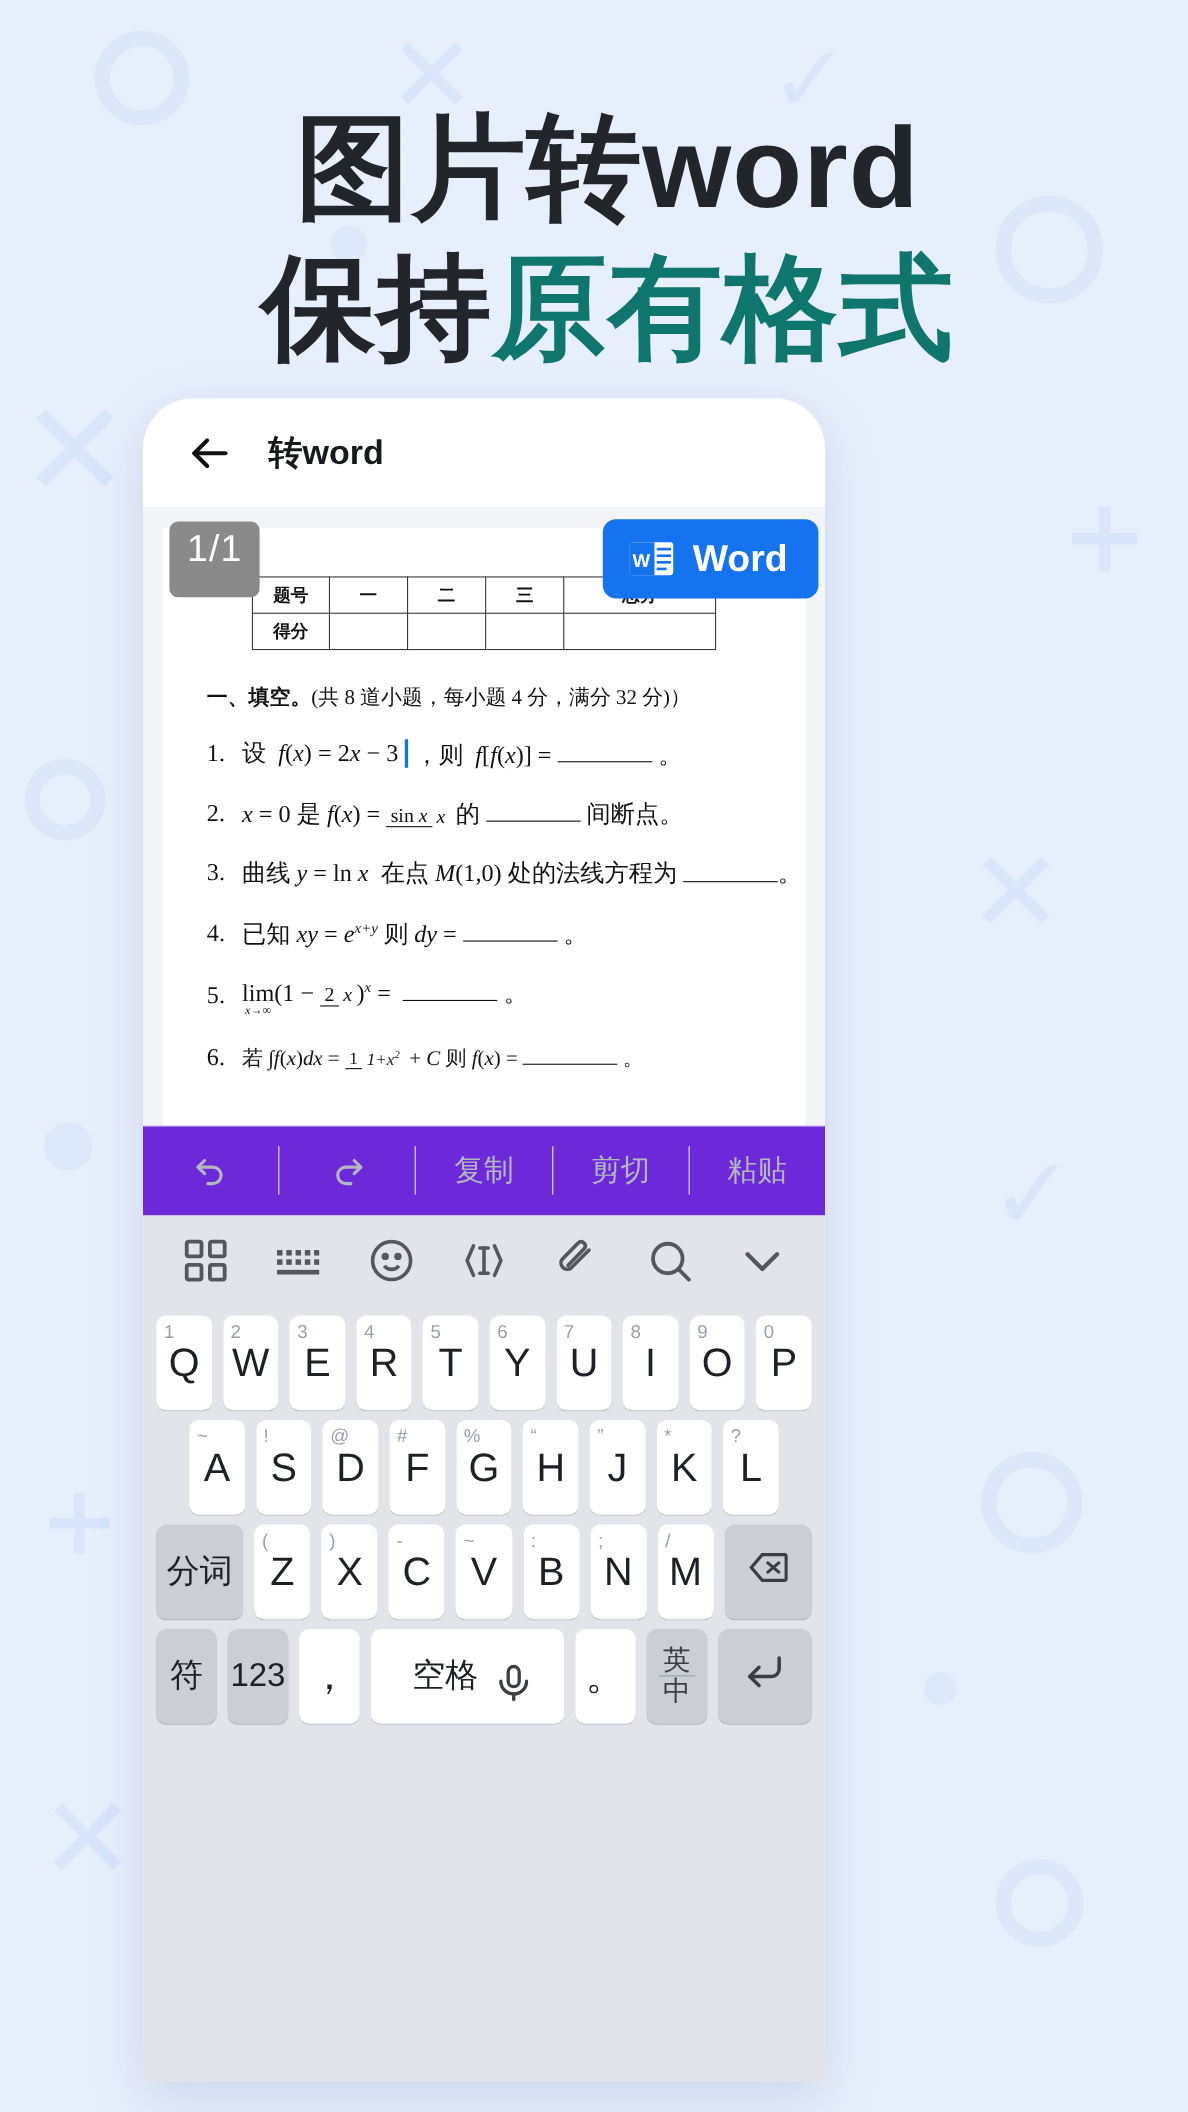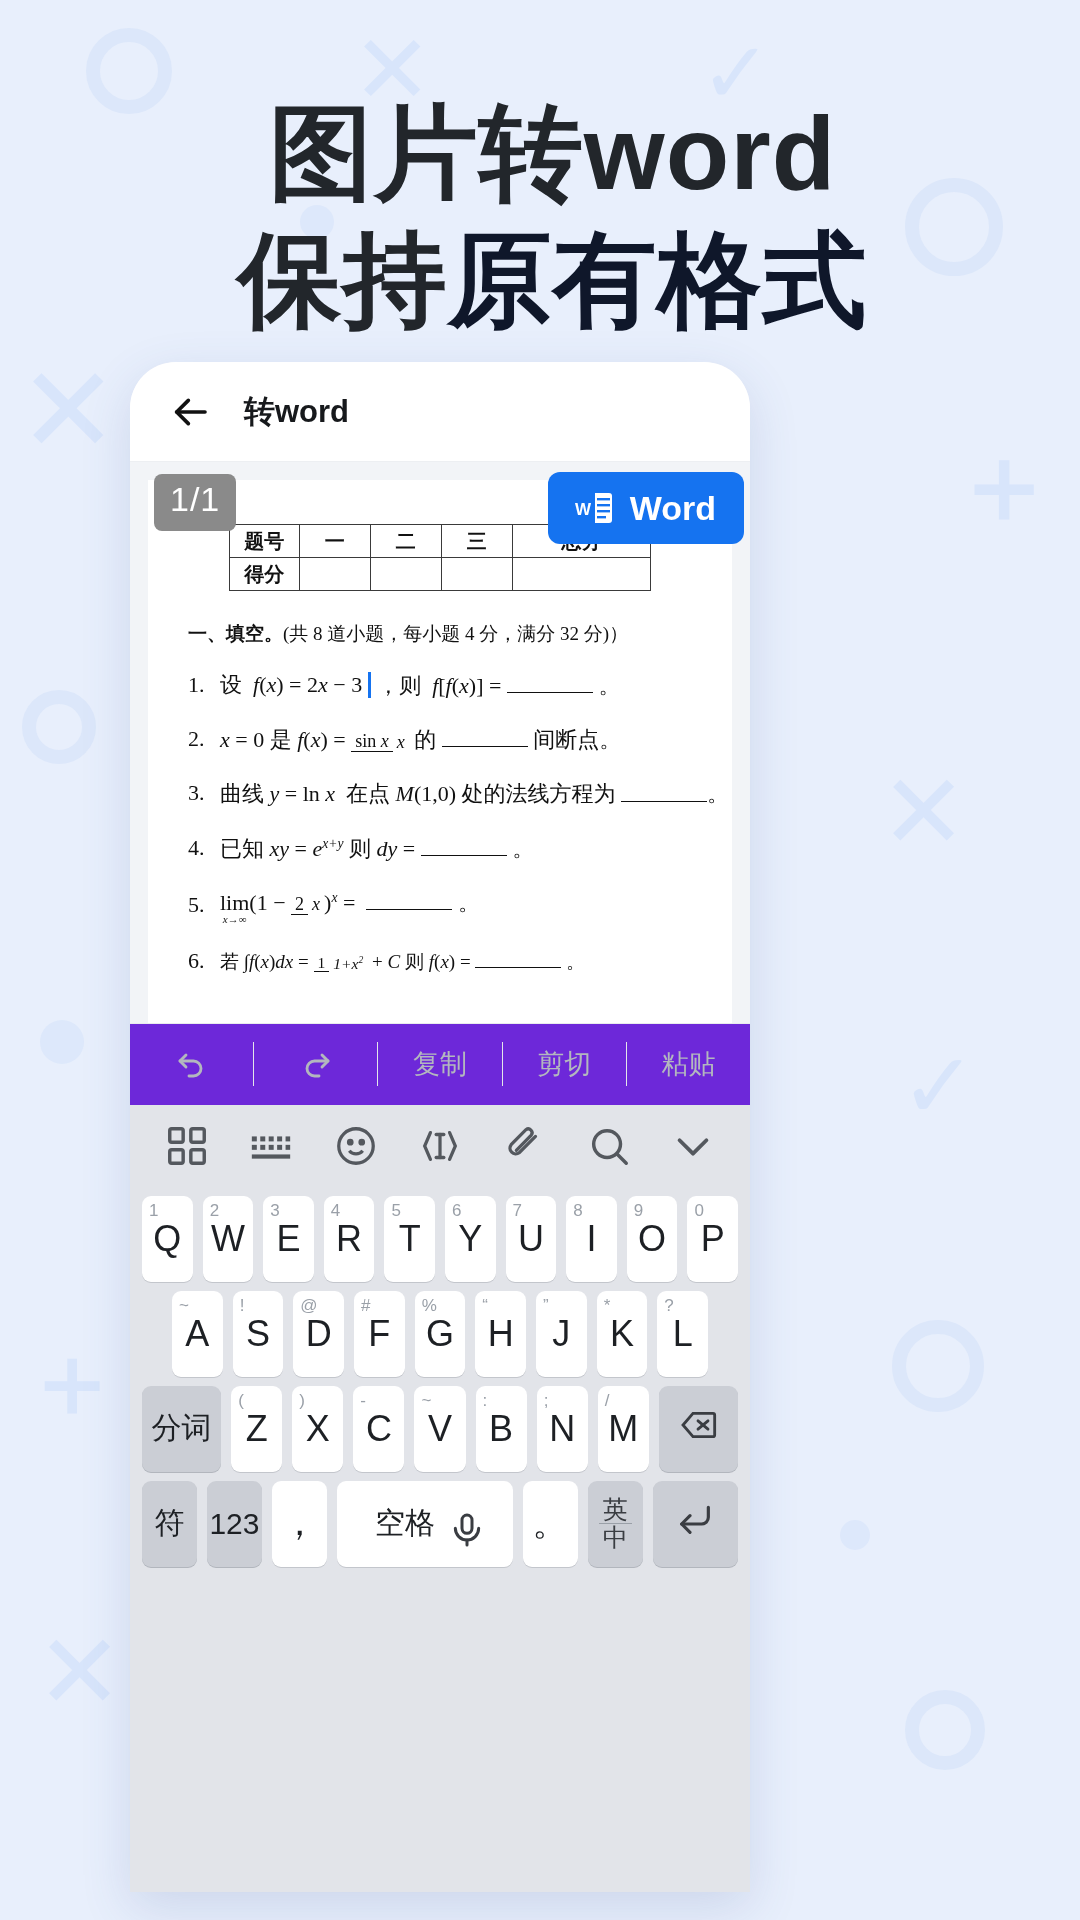--- a/index.html
+++ b/index.html
@@ -19,21 +19,21 @@
 
   
   #headline {
     position:absolute; top:90px; left:0; width:1080px; z-index:2;
     text-align:center;
   }
   #headline .l1, #headline .l2 {
     font-size:104px; font-weight:700; letter-spacing:1px;
     color:#22262b; line-height:1.22; white-space:nowrap;margin-left:25px;
   }
-  #headline .accent { color:#0f172a; }
+  #headline .accent { color:#0f766e; }
 
   
   #phone {
     position:absolute; left:130px; top:362px;
     width:620px; height:1530px;
     background:#f2f4f7;
     border-radius:46px 46px 0 0;
     box-shadow:0 16px 50px rgba(60,90,150,.16);
     overflow:hidden; z-index:3;
     display:flex; flex-direction:column;justify-content:space-between;
@@ -51,40 +51,40 @@
 
   
   .doc-wrap { position:relative; background:#f2f4f7; padding:18px 0 0 0; }
   .doc-page {
     position:relative; background:#fff; margin:0 18px;
     padding:44px 28px 26px 28px; min-height:520px;
   }
   .page-badge {
     position:absolute; left:6px; top:-6px;
     background:#8a8a8a; color:#fff; font-size:34px; font-weight:500;
-    padding:6px 16px 12px; border-radius:8px; letter-spacing:1px;
+    padding:6px 16px 24px; border-radius:8px; letter-spacing:1px;
   }
   .word-btn {
     position:absolute; right:-12px; top:-8px;
     background:#1573f0; color:#fff;
     display:flex; align-items:center; gap:16px;
     padding:14px 28px 14px 22px; border-radius:12px;
     font-size:34px; font-weight:600;
   }
   .word-icon { width:44px; height:44px; flex:0 0 44px; }
 
   .doc-title {
     text-align:center; font-family:"Liberation Serif","DejaVu Serif",serif;
     font-size:28px; color:#111; margin:8px 0 30px; letter-spacing:1px;
   }
 
   table.score { border-collapse:collapse; margin:0 auto 30px; width:80%; }
   table.score td {
     border:1.6px solid #3a3a3a; height:33px;
-    text-align:center; font-size:20px; font-weight:700;
+    text-align:center; font-size:16px; font-weight:700;
     font-family:"Liberation Serif","DejaVu Serif",serif; color:#111;
   }
   table.score td.lbl { width:70px; }
 
   .sec-head {
     font-family:"Liberation Serif","DejaVu Serif",serif;
     font-size:19px; color:#111; margin:10px 0 6px 12px;
   }
   .sec-head b { font-weight:700; }
 

